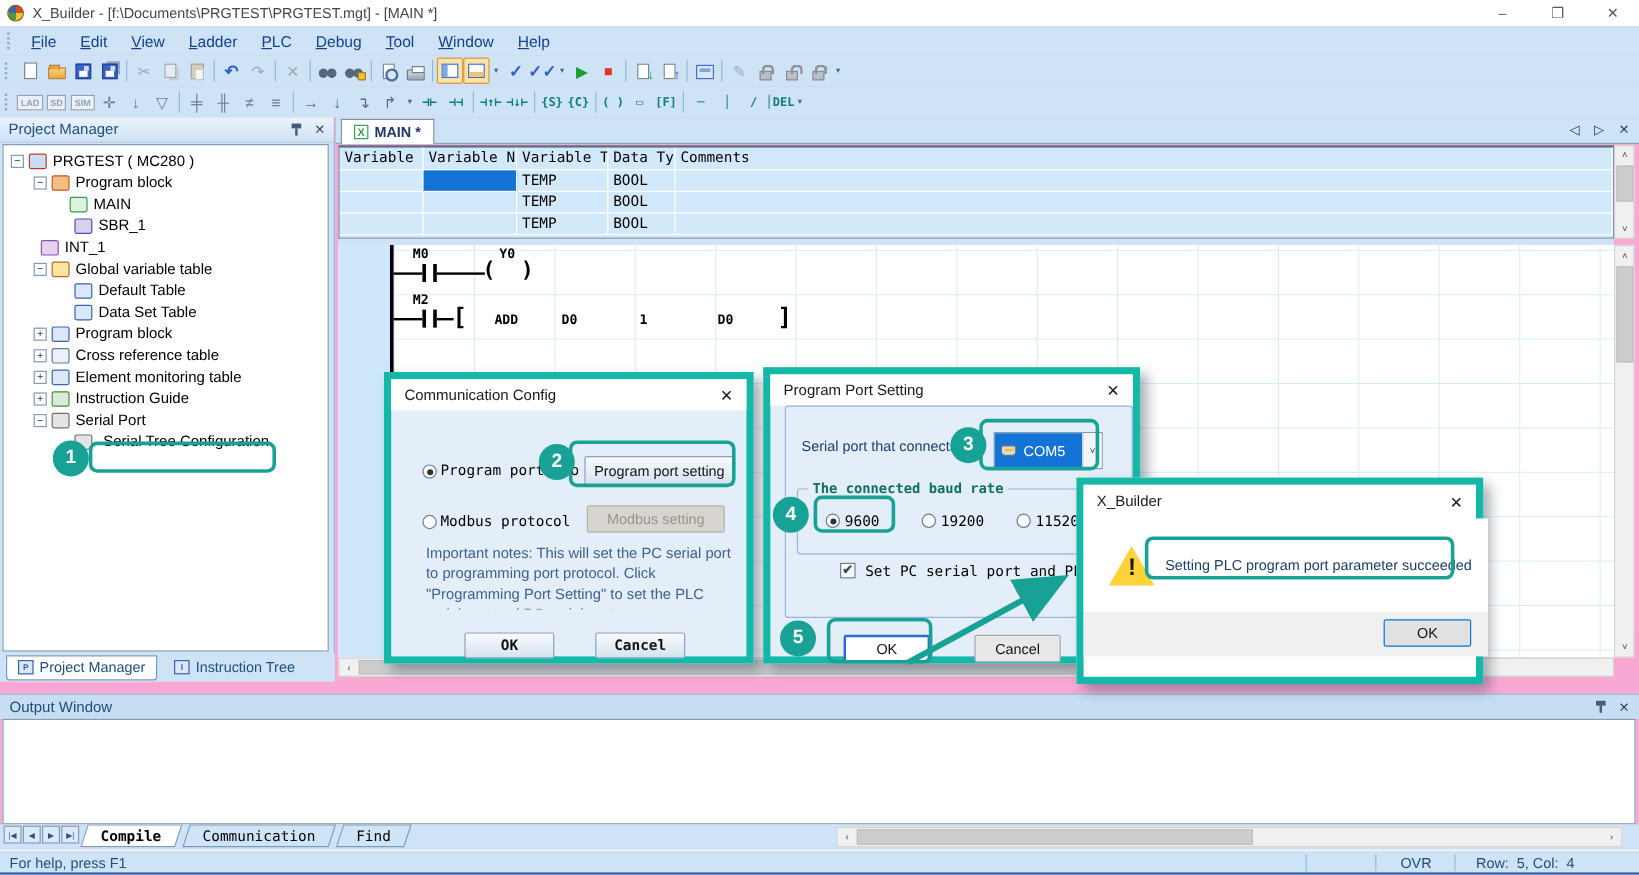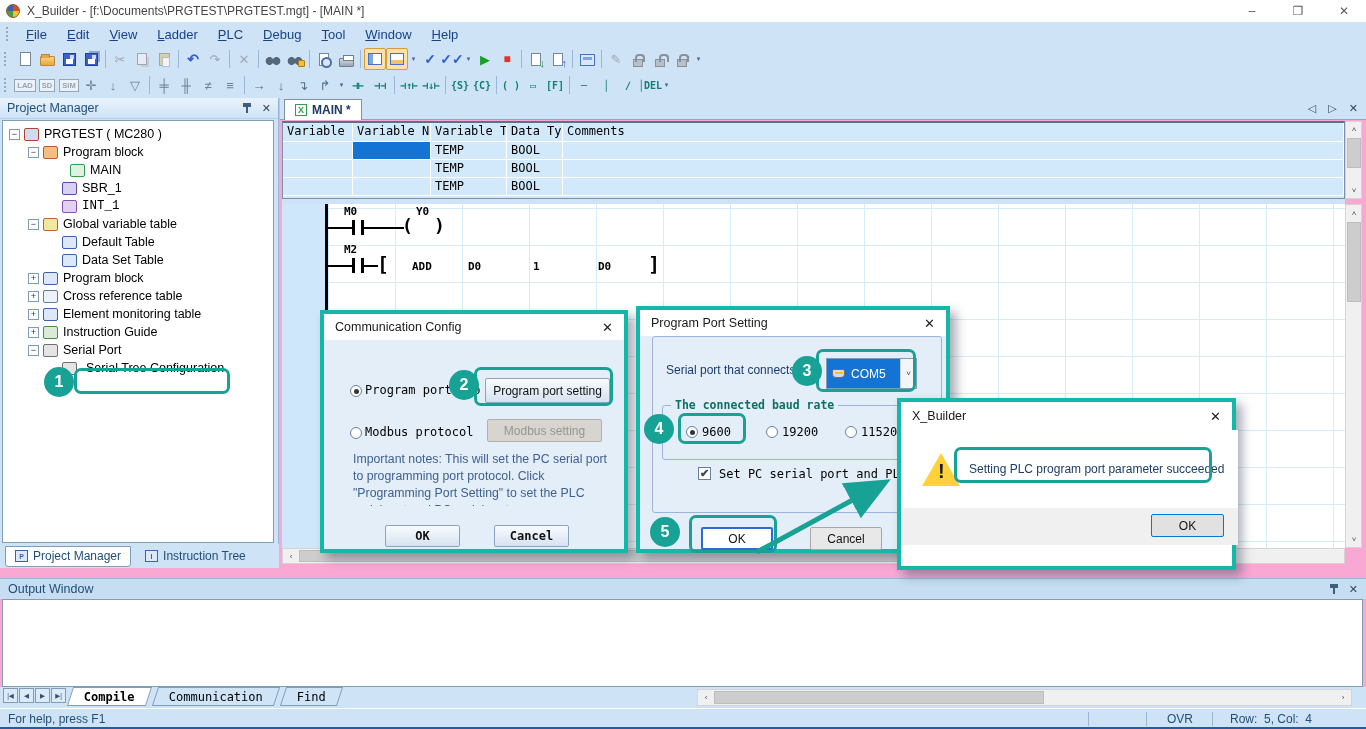--- a/index.html
+++ b/index.html
@@ -122,21 +122,21 @@
   .otab.active span{font-weight:bold}
 
   
   .statusbar{position:absolute;left:0;top:708px;width:1366px;height:21px;background:#cfe3f6;border-top:1px solid #fff;color:#1f4e79;font-size:12px}
   .sb-help{position:absolute;left:8px;top:3px}
   .sb-sep{position:absolute;top:3px;width:1px;height:14px;background:#9ab6d8}
   .sb-txt{position:absolute;top:3px;white-space:pre}
   .bottom-line{position:absolute;left:0;top:727px;width:1366px;height:2px;background:#2a5a9e}
 
   
-  .dlg{position:absolute;background:#e4eef9;border:4px solid #14b8a6;box-shadow:6px 6px 10px rgba(60,70,90,.45)}
+  .dlg{position:absolute;background:#e4eef9;border:6px solid #14b8a6;box-shadow:6px 6px 10px rgba(60,70,90,.45)}
   .dlg-title{height:26px;background:#fff;display:flex;align-items:center;padding:0 11px;font-size:12.5px;color:#1a1a1a}
   .dlg-x{position:absolute;right:11px;top:6px;font-size:13px;color:#222}
   .groupbox{position:absolute;border:1px solid #9ab4dc;border-radius:3px}
   .legend{position:absolute;top:-8px;background:#e4eef9;padding:0 4px;font-family:"DejaVu Sans Mono",monospace;font-weight:bold;color:#0e6f63;white-space:nowrap}
   .radio{position:absolute;width:12px;height:12px;border:1px solid #6b7f9c;border-radius:50%;background:#fff}
   .radio.sel::after{content:"";position:absolute;left:2.5px;top:2.5px;width:5px;height:5px;border-radius:50%;background:#333}
   .mlabel{position:absolute;font-family:"DejaVu Sans Mono",monospace;font-size:12px;color:#000;white-space:pre}
   .btn{position:absolute;display:flex;align-items:center;justify-content:center;font-size:12px;color:#111;background:linear-gradient(#f8fbfe,#d6e2f0);border:1px solid #8aa3c0;border-radius:2px}
   .btn.mono{font-family:"DejaVu Sans Mono",monospace;font-weight:bold}
   .btn.disabled{background:#d8d5d0;color:#99948c;border-color:#b3afa9}
@@ -389,31 +389,31 @@
         <div class="trow" style="padding-left: 6px;">
           <span class="texp">−</span>
           <span class="ticon" style="background: rgb(205, 220, 243); border-color: rgb(176, 65, 46);"></span>
           <span>PRGTEST ( MC280 )</span>
         </div>
         <div class="trow" style="padding-left: 25px;">
           <span class="texp">−</span>
           <span class="ticon" style="background: rgb(244, 189, 130); border-color: rgb(192, 91, 42);"></span>
           <span>Program block</span>
         </div>
-        <div class="trow" style="padding-left: 52px;">
+        <div class="trow" style="padding-left: 40px;">
           <span class="tspc"></span>
           <span class="ticon" style="background: rgb(223, 242, 226); border-color: rgb(46, 158, 79);"></span>
           <span>MAIN</span>
         </div>
         <div class="trow" style="padding-left: 44px;">
           <span class="tspc"></span>
           <span class="ticon" style="background: rgb(217, 210, 239); border-color: rgb(90, 73, 174);"></span>
           <span>SBR_1</span>
         </div>
-        <div class="trow" style="padding-left: 44px; font-family: Liberation Mono, monospace;">
+        <div class="trow" style="padding-left: 16px;">
           <span class="tspc"></span>
           <span class="ticon" style="background: rgb(226, 210, 238); border-color: rgb(138, 79, 184);"></span>
           <span>INT_1</span>
         </div>
         <div class="trow" style="padding-left: 25px;">
           <span class="texp">−</span>
           <span class="ticon" style="background: rgb(247, 230, 160); border-color: rgb(192, 100, 42);"></span>
           <span>Global variable table</span>
         </div>
         <div class="trow" style="padding-left: 44px;">

